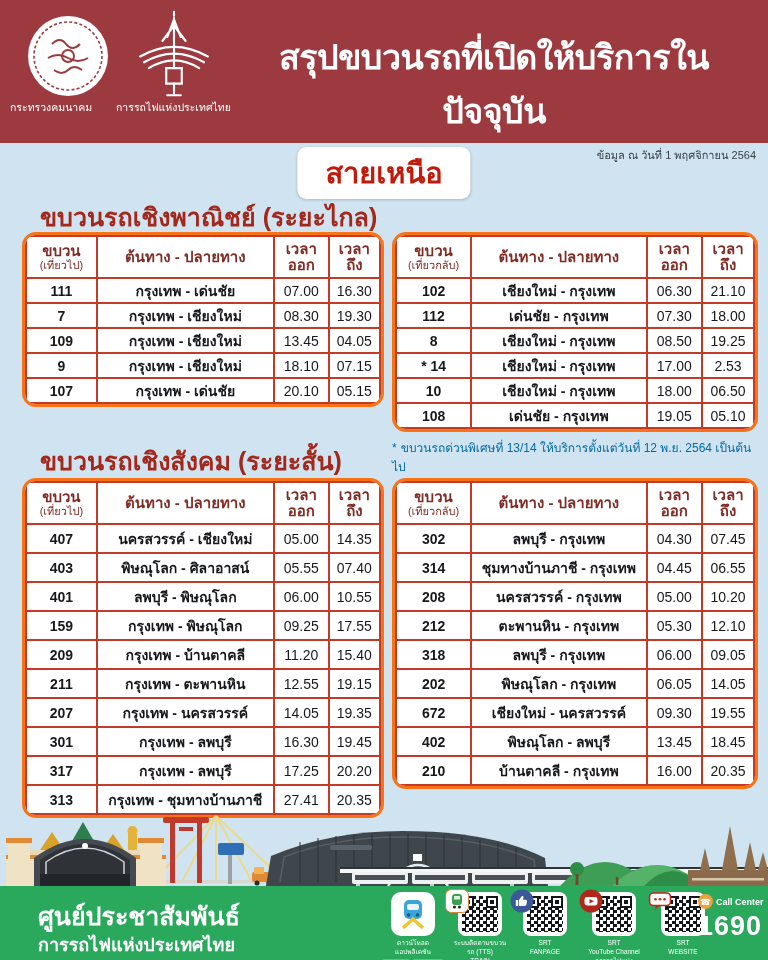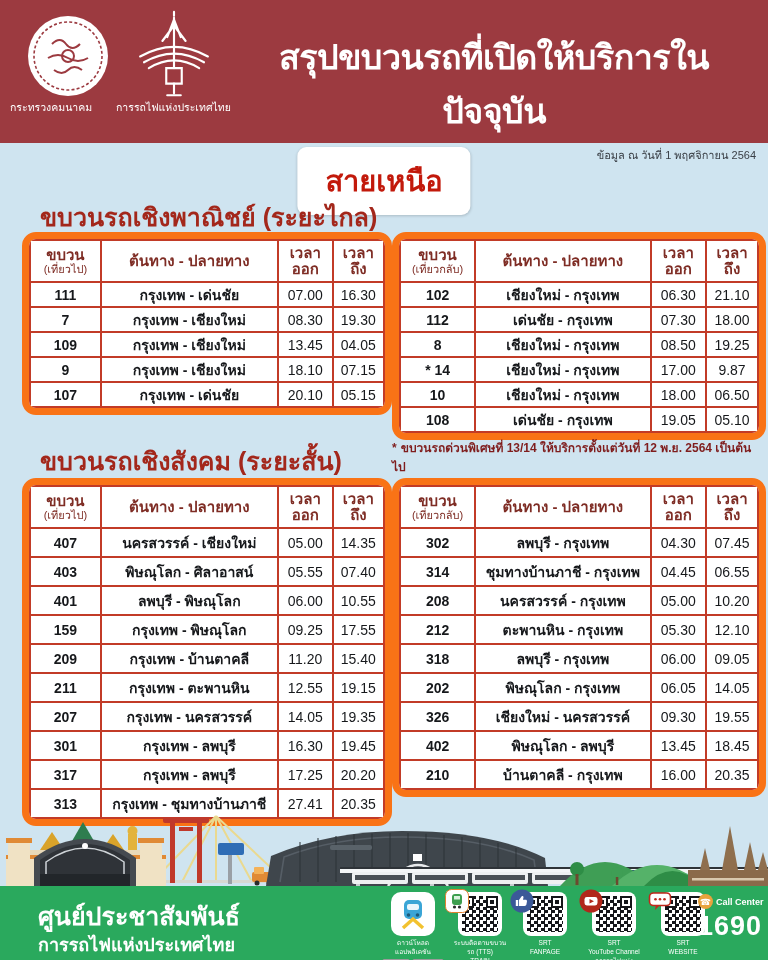--- a/index.html
+++ b/index.html
@@ -9,45 +9,45 @@
   
   .header{position:absolute;left:0;top:0;width:768px;height:143px;background:#9c3a40;}
   .logo{position:absolute;}
   .logo-label{position:absolute;color:#fff;font-size:10.5px;text-align:left;line-height:1.1;}
   .main-title{position:absolute;left:232px;top:30px;width:524px;text-align:center;
     color:#fff;font-size:34px;font-weight:800;letter-spacing:-0.5px;}
 
   
   .date-note{position:absolute;top:146px;right:12px;font-size:11px;color:#3a3f46;}
   .line-badge{position:absolute;top:147px;left:50%;transform:translateX(-50%);
-    background:#fff;border-radius:9px;padding:11px 28px;font-size:29px;font-weight:800;
+    background:#fff;border-radius:9px;padding:3px 28px;font-size:29px;font-weight:800;
     color:#c2190b;box-shadow:0 1px 3px rgba(0,0,0,.18);}
 
   
   .sec-title{position:absolute;left:40px;font-size:25px;font-weight:800;color:#a3271b;}
   .sec-title.commercial{top:197px;}
   .sec-title.social{top:441px;}
 
   
-  .tblwrap{position:absolute;background:#fff;border:7px solid #f97316;border-radius:14px;overflow:hidden;}
+  .tblwrap{position:absolute;background:#fff;border:3px solid #f97316;border-radius:14px;overflow:hidden;}
   .tblwrap table{width:100%;border-collapse:collapse;table-layout:fixed;}
   .tblwrap th,.tblwrap td{border:2px solid #c23b27;text-align:center;vertical-align:middle;padding:0 2px;}
   .tblwrap th{color:#7e2c24;font-size:15px;font-weight:800;line-height:1.1;height:40px;}
   .tblwrap th .sub{display:block;font-size:11px;font-weight:400;}
   .tblwrap td{font-size:14px;color:#16181b;}
   .tblwrap td:nth-child(1){font-weight:800;}
   .tblwrap td:nth-child(2){font-weight:700;}
   .commercial-tbl td{height:23px;}
   .social-tbl td{height:27px;}
   #tbl-com-out{left:22px;top:232px;width:356px;}
   #tbl-com-ret{left:392px;top:232px;width:360px;}
   #tbl-soc-out{left:22px;top:478px;width:356px;}
   #tbl-soc-ret{left:392px;top:478px;width:360px;}
 
-  .footnote{position:absolute;left:392px;top:438px;width:364px;font-size:12px;font-weight:700;color:#7f1d1d;}
+  .footnote{position:absolute;left:392px;top:438px;width:364px;font-size:12px;font-weight:400;color:#0369a1;}
   .footnote .star{margin-right:4px;}
 
   
   .skyline{position:absolute;left:0;top:812px;width:768px;height:74px;}
 
   
   .greenbar{position:absolute;left:0;top:886px;width:768px;height:74px;background:#2aa95d;}
   .center-name{position:absolute;left:38px;top:10px;font-size:25px;font-weight:800;color:#fff;}
   .org-name{position:absolute;left:38px;top:44px;font-size:18px;font-weight:600;color:#fff;}
 
@@ -198,21 +198,21 @@
           <tr>
             <td>8</td>
             <td>เชียงใหม่ - กรุงเทพ</td>
             <td>08.50</td>
             <td>19.25</td>
           </tr>
           <tr>
             <td>* 14</td>
             <td>เชียงใหม่ - กรุงเทพ</td>
             <td>17.00</td>
-            <td>9.87</td>
+            <td>2.53</td>
           </tr>
           <tr>
             <td>10</td>
             <td>เชียงใหม่ - กรุงเทพ</td>
             <td>18.00</td>
             <td>06.50</td>
           </tr>
           <tr>
             <td>108</td>
             <td>เด่นชัย - กรุงเทพ</td>
@@ -355,21 +355,21 @@
             <td>06.00</td>
             <td>09.05</td>
           </tr>
           <tr>
             <td>202</td>
             <td>พิษณุโลก - กรุงเทพ</td>
             <td>06.05</td>
             <td>14.05</td>
           </tr>
           <tr>
-            <td>326</td>
+            <td>672</td>
             <td>เชียงใหม่ - นครสวรรค์</td>
             <td>09.30</td>
             <td>19.55</td>
           </tr>
           <tr>
             <td>402</td>
             <td>พิษณุโลก - ลพบุรี</td>
             <td>13.45</td>
             <td>18.45</td>
           </tr>

